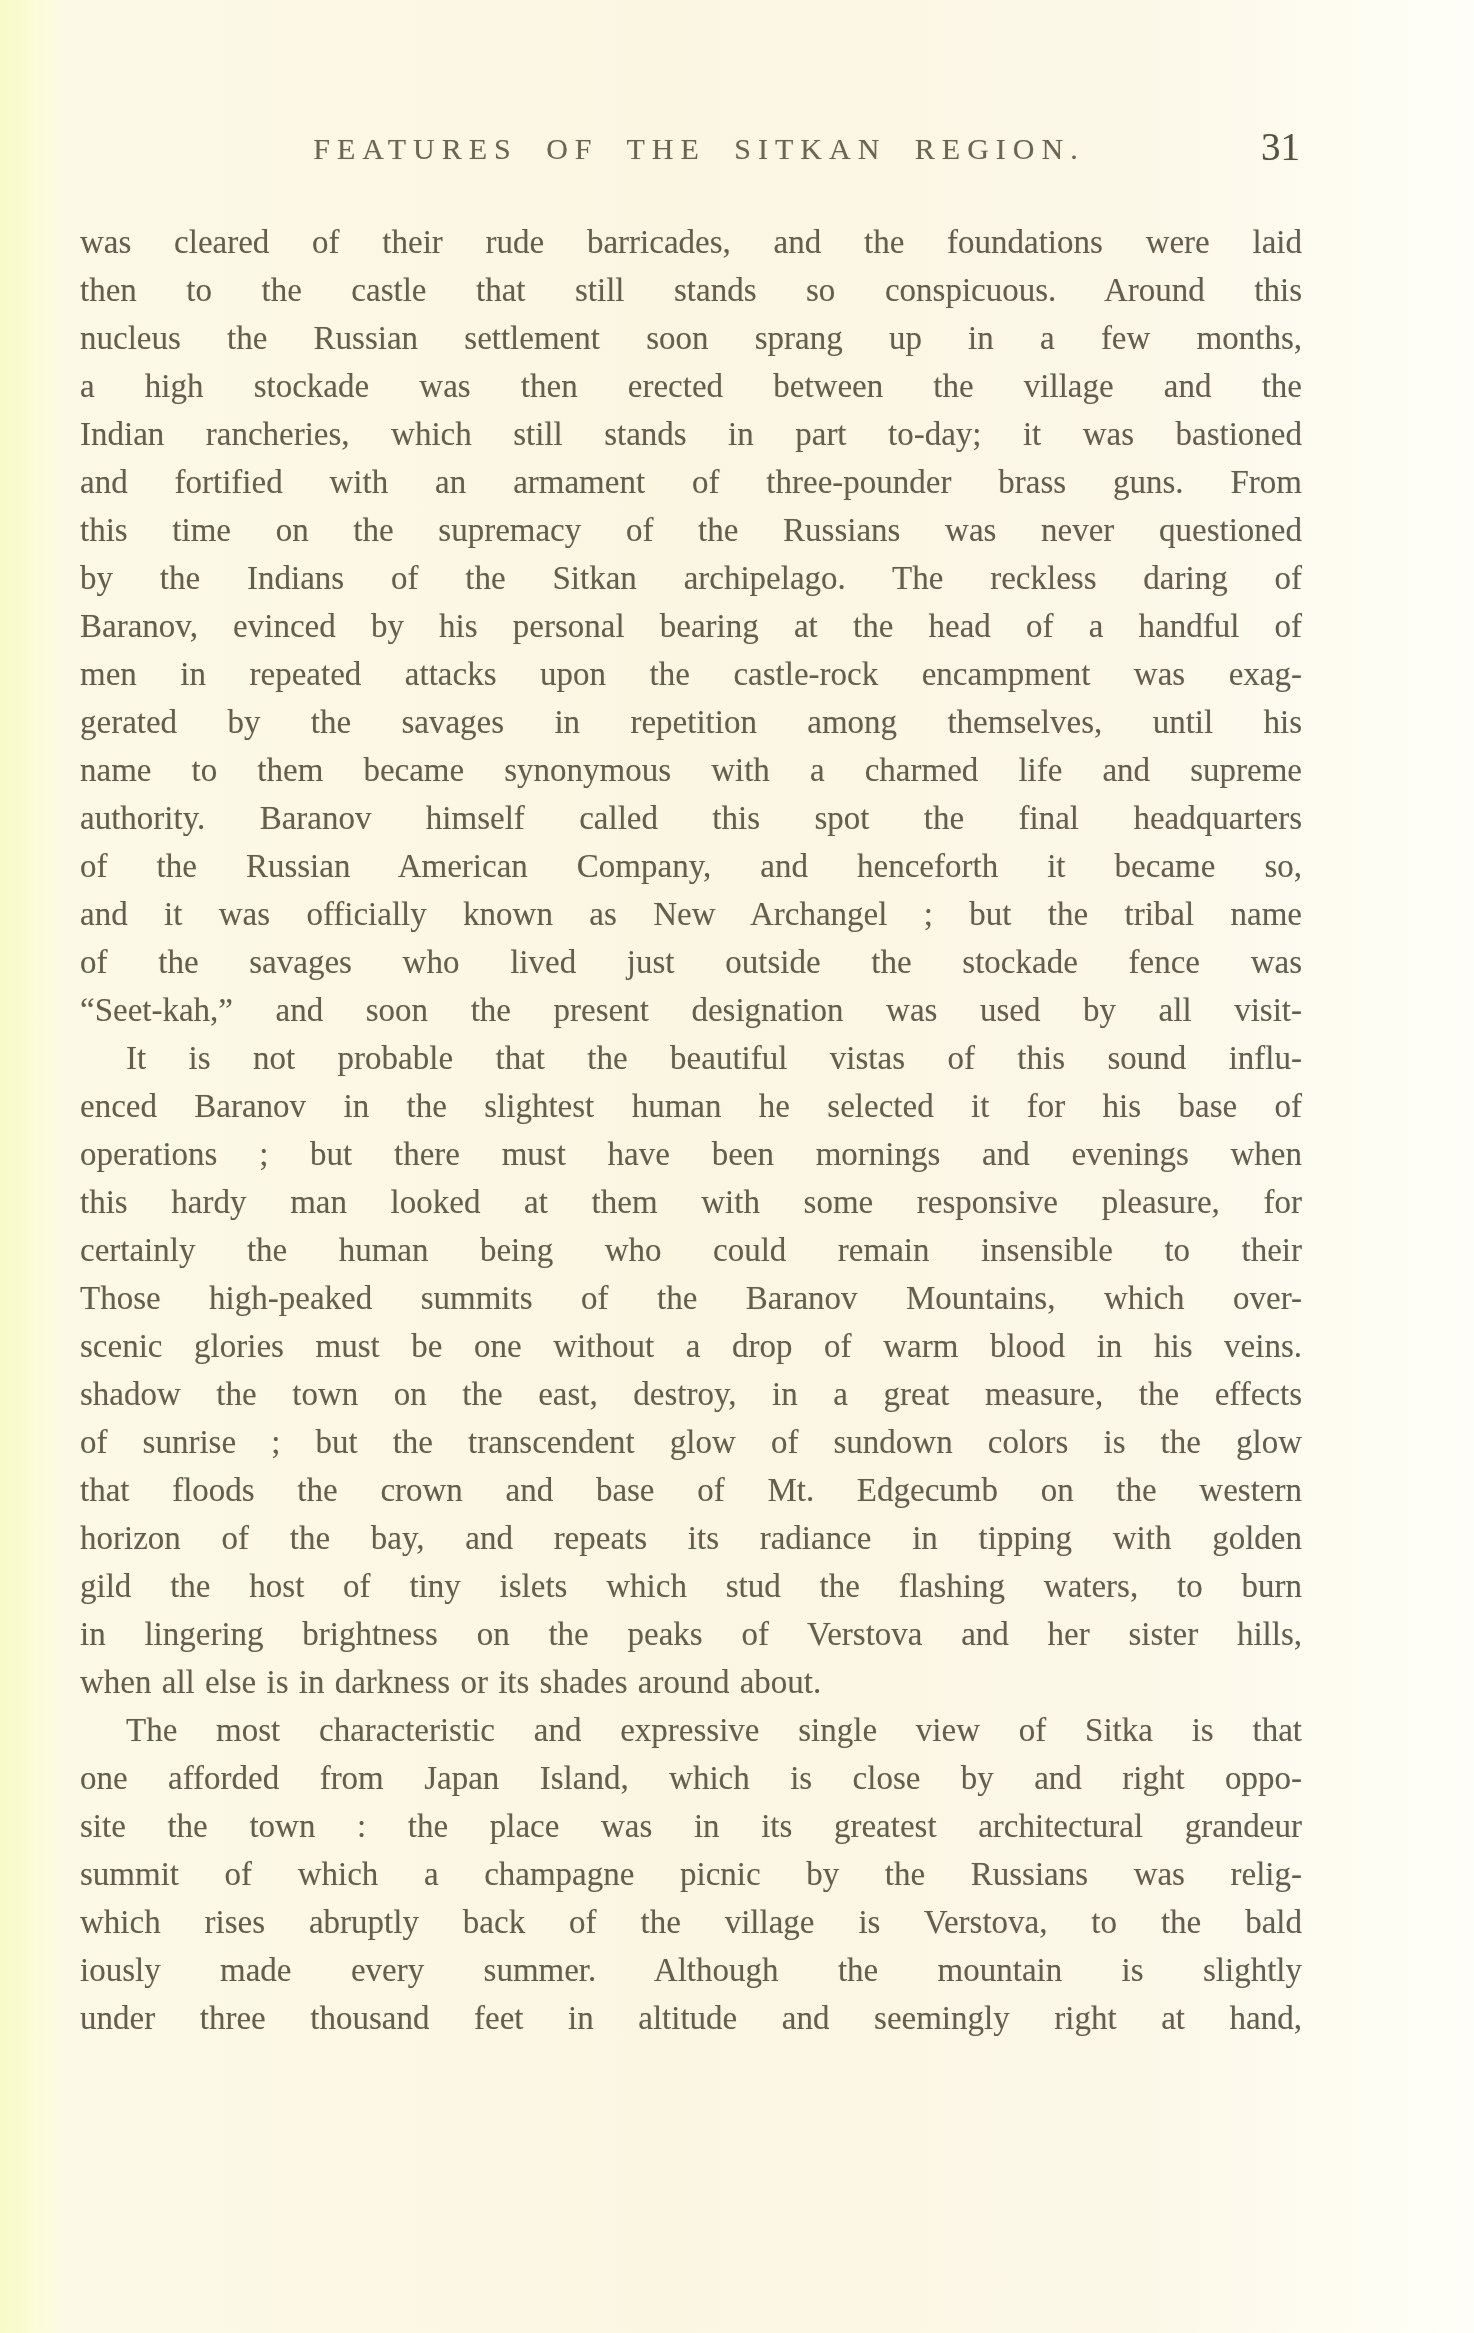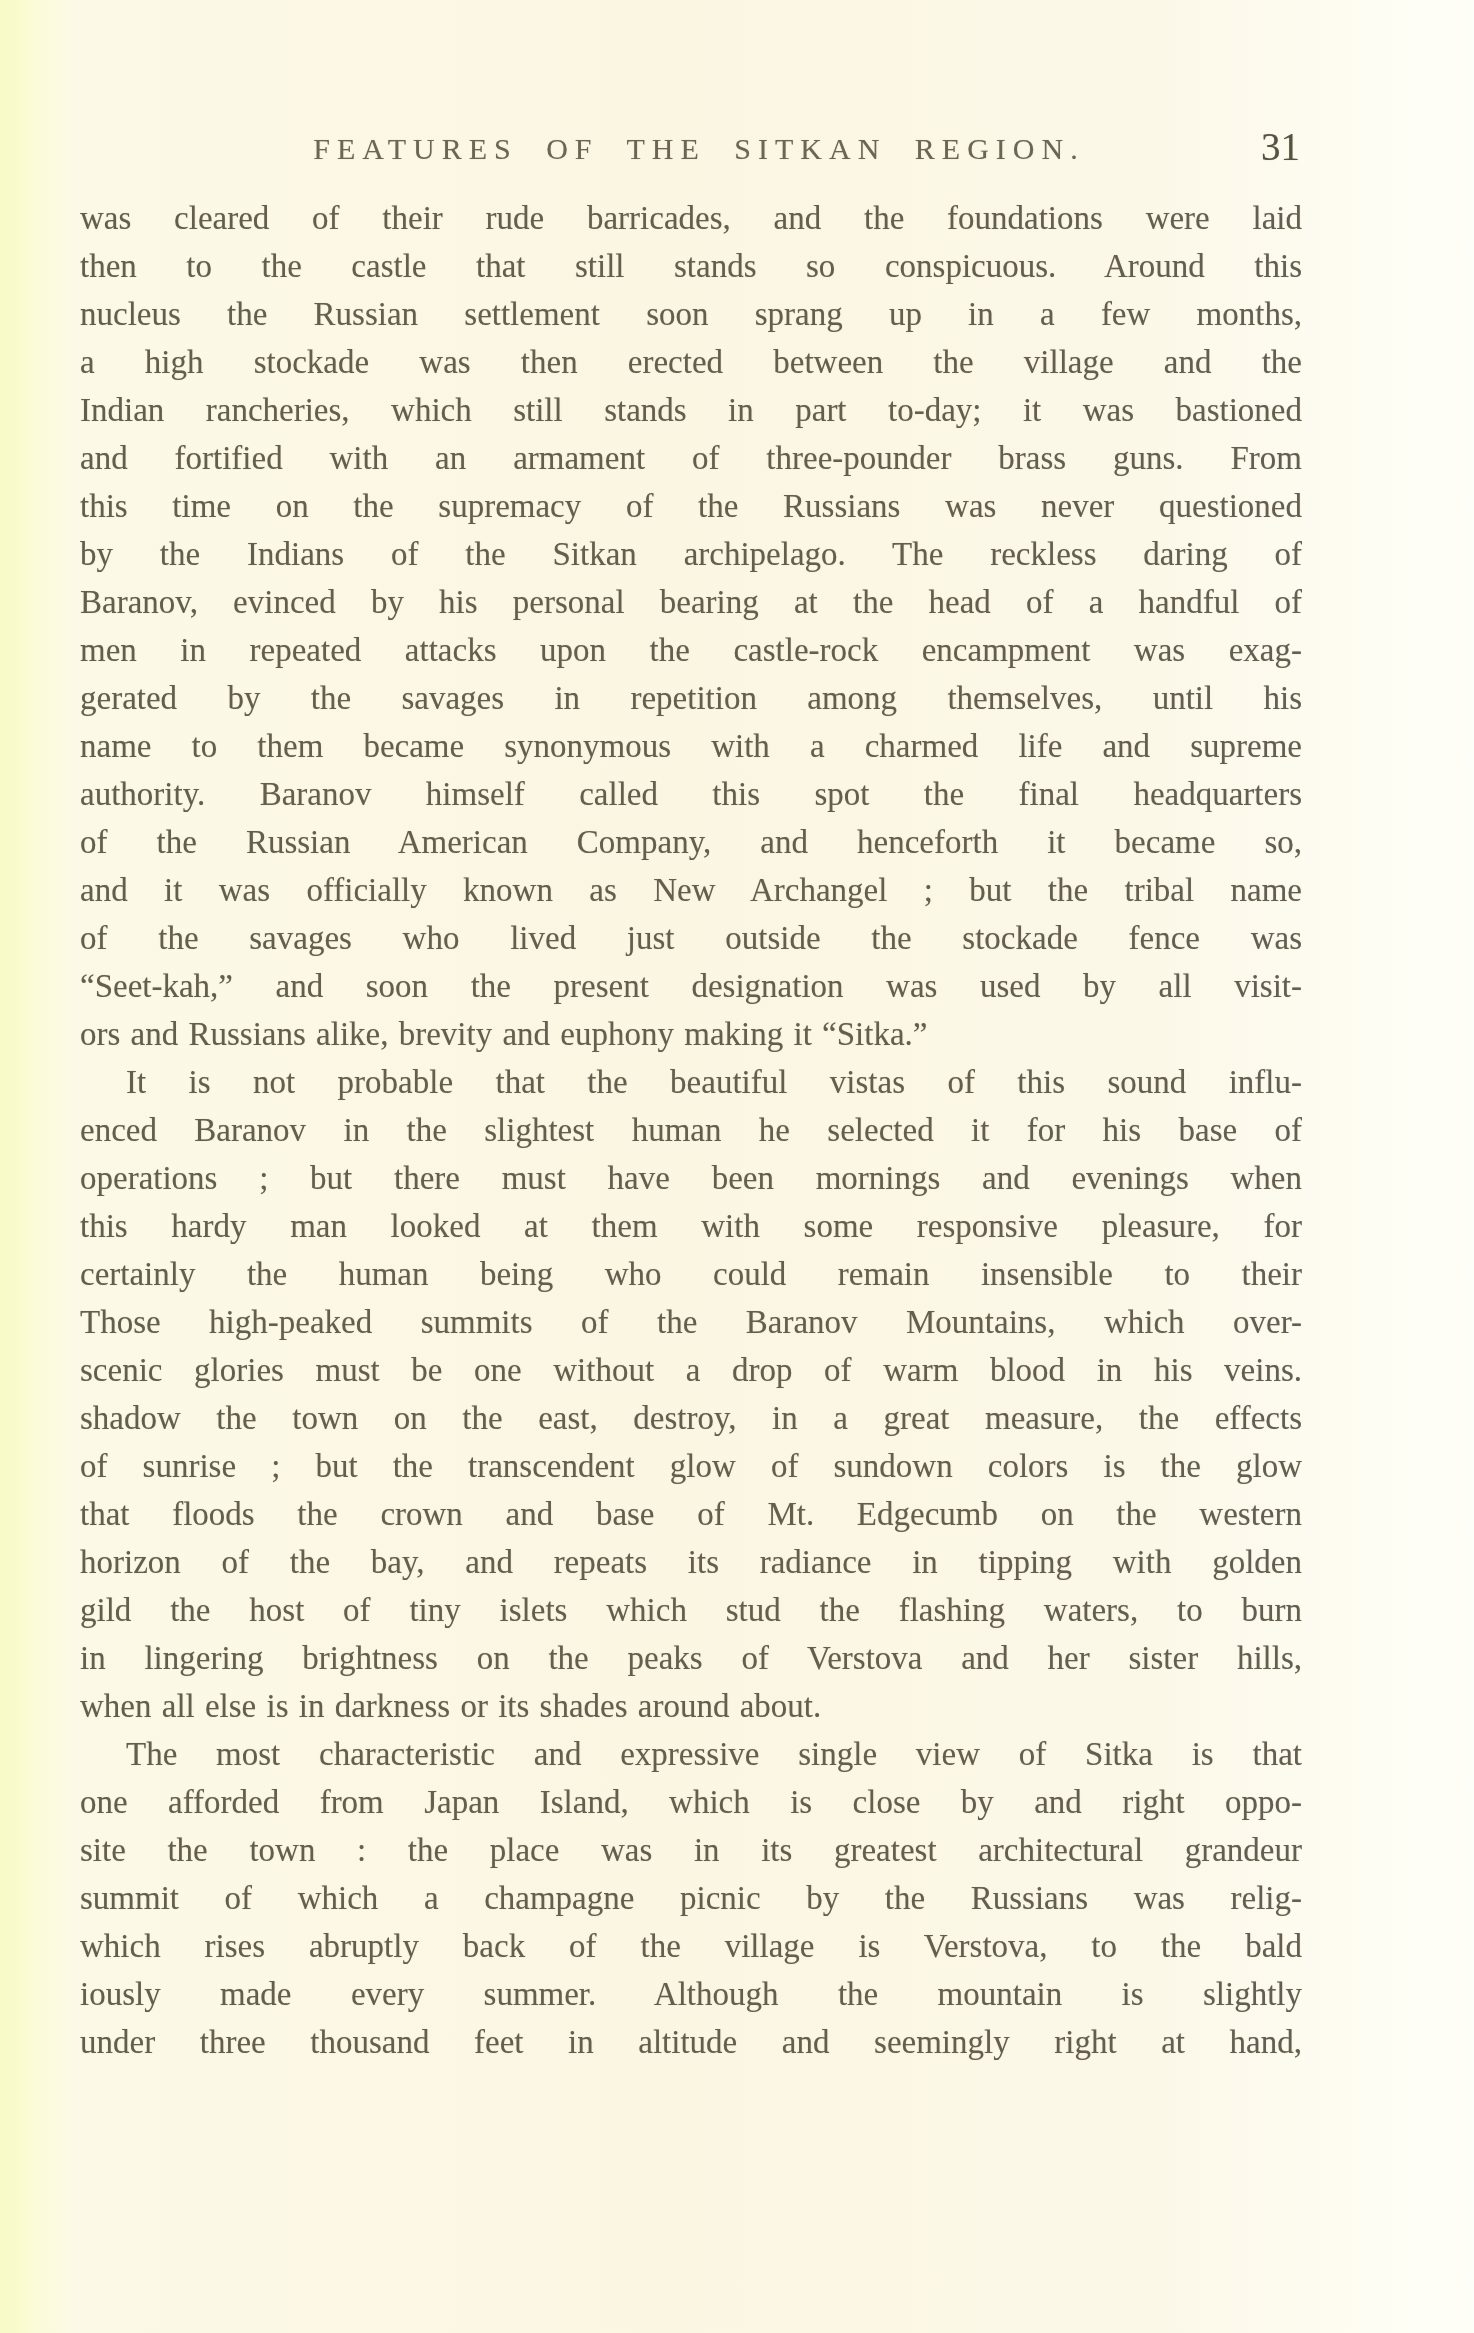--- a/index.html
+++ b/index.html
@@ -35,21 +35,21 @@
     color: #6b6654;
     text-shadow: 0 0 1px rgba(107,102,84,0.35);
   }
   .page-number {
     position: absolute; right: 2px; top: -4px;
     font-size: 39px; line-height: 46px;
     color: #57523f;
     text-shadow: 0 0 1px rgba(87,82,63,0.35);
     text-align: center;
   }
-  .body-text { margin-top: 24px; }
+  .body-text { margin-top: 48px; }
   .line {
     font-size: 33px;
     line-height: 48px;
     height: 48px;
     white-space: normal;
     color: #635e4d;
     text-shadow: 0 0 1px rgba(99,94,77,0.30);
     word-spacing: 2px;
   }
   .line.just {
@@ -81,21 +81,20 @@
         <div class="line just">by the Indians of the Sitkan archipelago.  The reckless daring of</div>
         <div class="line just">Baranov, evinced by his personal bearing at the head of a handful of</div>
         <div class="line just">men in repeated attacks upon the castle-rock encampment was exag-</div>
         <div class="line just">gerated by the savages in repetition among themselves, until his</div>
         <div class="line just">name to them became synonymous with a charmed life and supreme</div>
         <div class="line just">authority.  Baranov himself called this spot the final headquarters</div>
         <div class="line just">of the Russian American Company, and henceforth it became so,</div>
         <div class="line just">and it was officially known as New Archangel ; but the tribal name</div>
         <div class="line just">of the savages who lived just outside the stockade fence was</div>
         <div class="line just">“Seet-kah,” and soon the present designation was used by all visit-</div>
-        <div class="line">ors and Russians alike, brevity and euphony making it “Sitka.”</div>
         <div class="line just indent">It is not probable that the beautiful vistas of this sound influ-</div>
         <div class="line just">enced Baranov in the slightest human he selected it for his base of</div>
         <div class="line just">operations ; but there must have been mornings and evenings when</div>
         <div class="line just">this hardy man looked at them with some responsive pleasure, for</div>
         <div class="line just">certainly the human being who could remain insensible to their</div>
         <div class="line just">Those high-peaked summits of the Baranov Mountains, which over-</div>
         <div class="line just">scenic glories must be one without a drop of warm blood in his veins.</div>
         <div class="line just">shadow the town on the east, destroy, in a great measure, the effects</div>
         <div class="line just">of sunrise ; but the transcendent glow of sundown colors is the glow</div>
         <div class="line just">that floods the crown and base of Mt. Edgecumb on the western</div>

